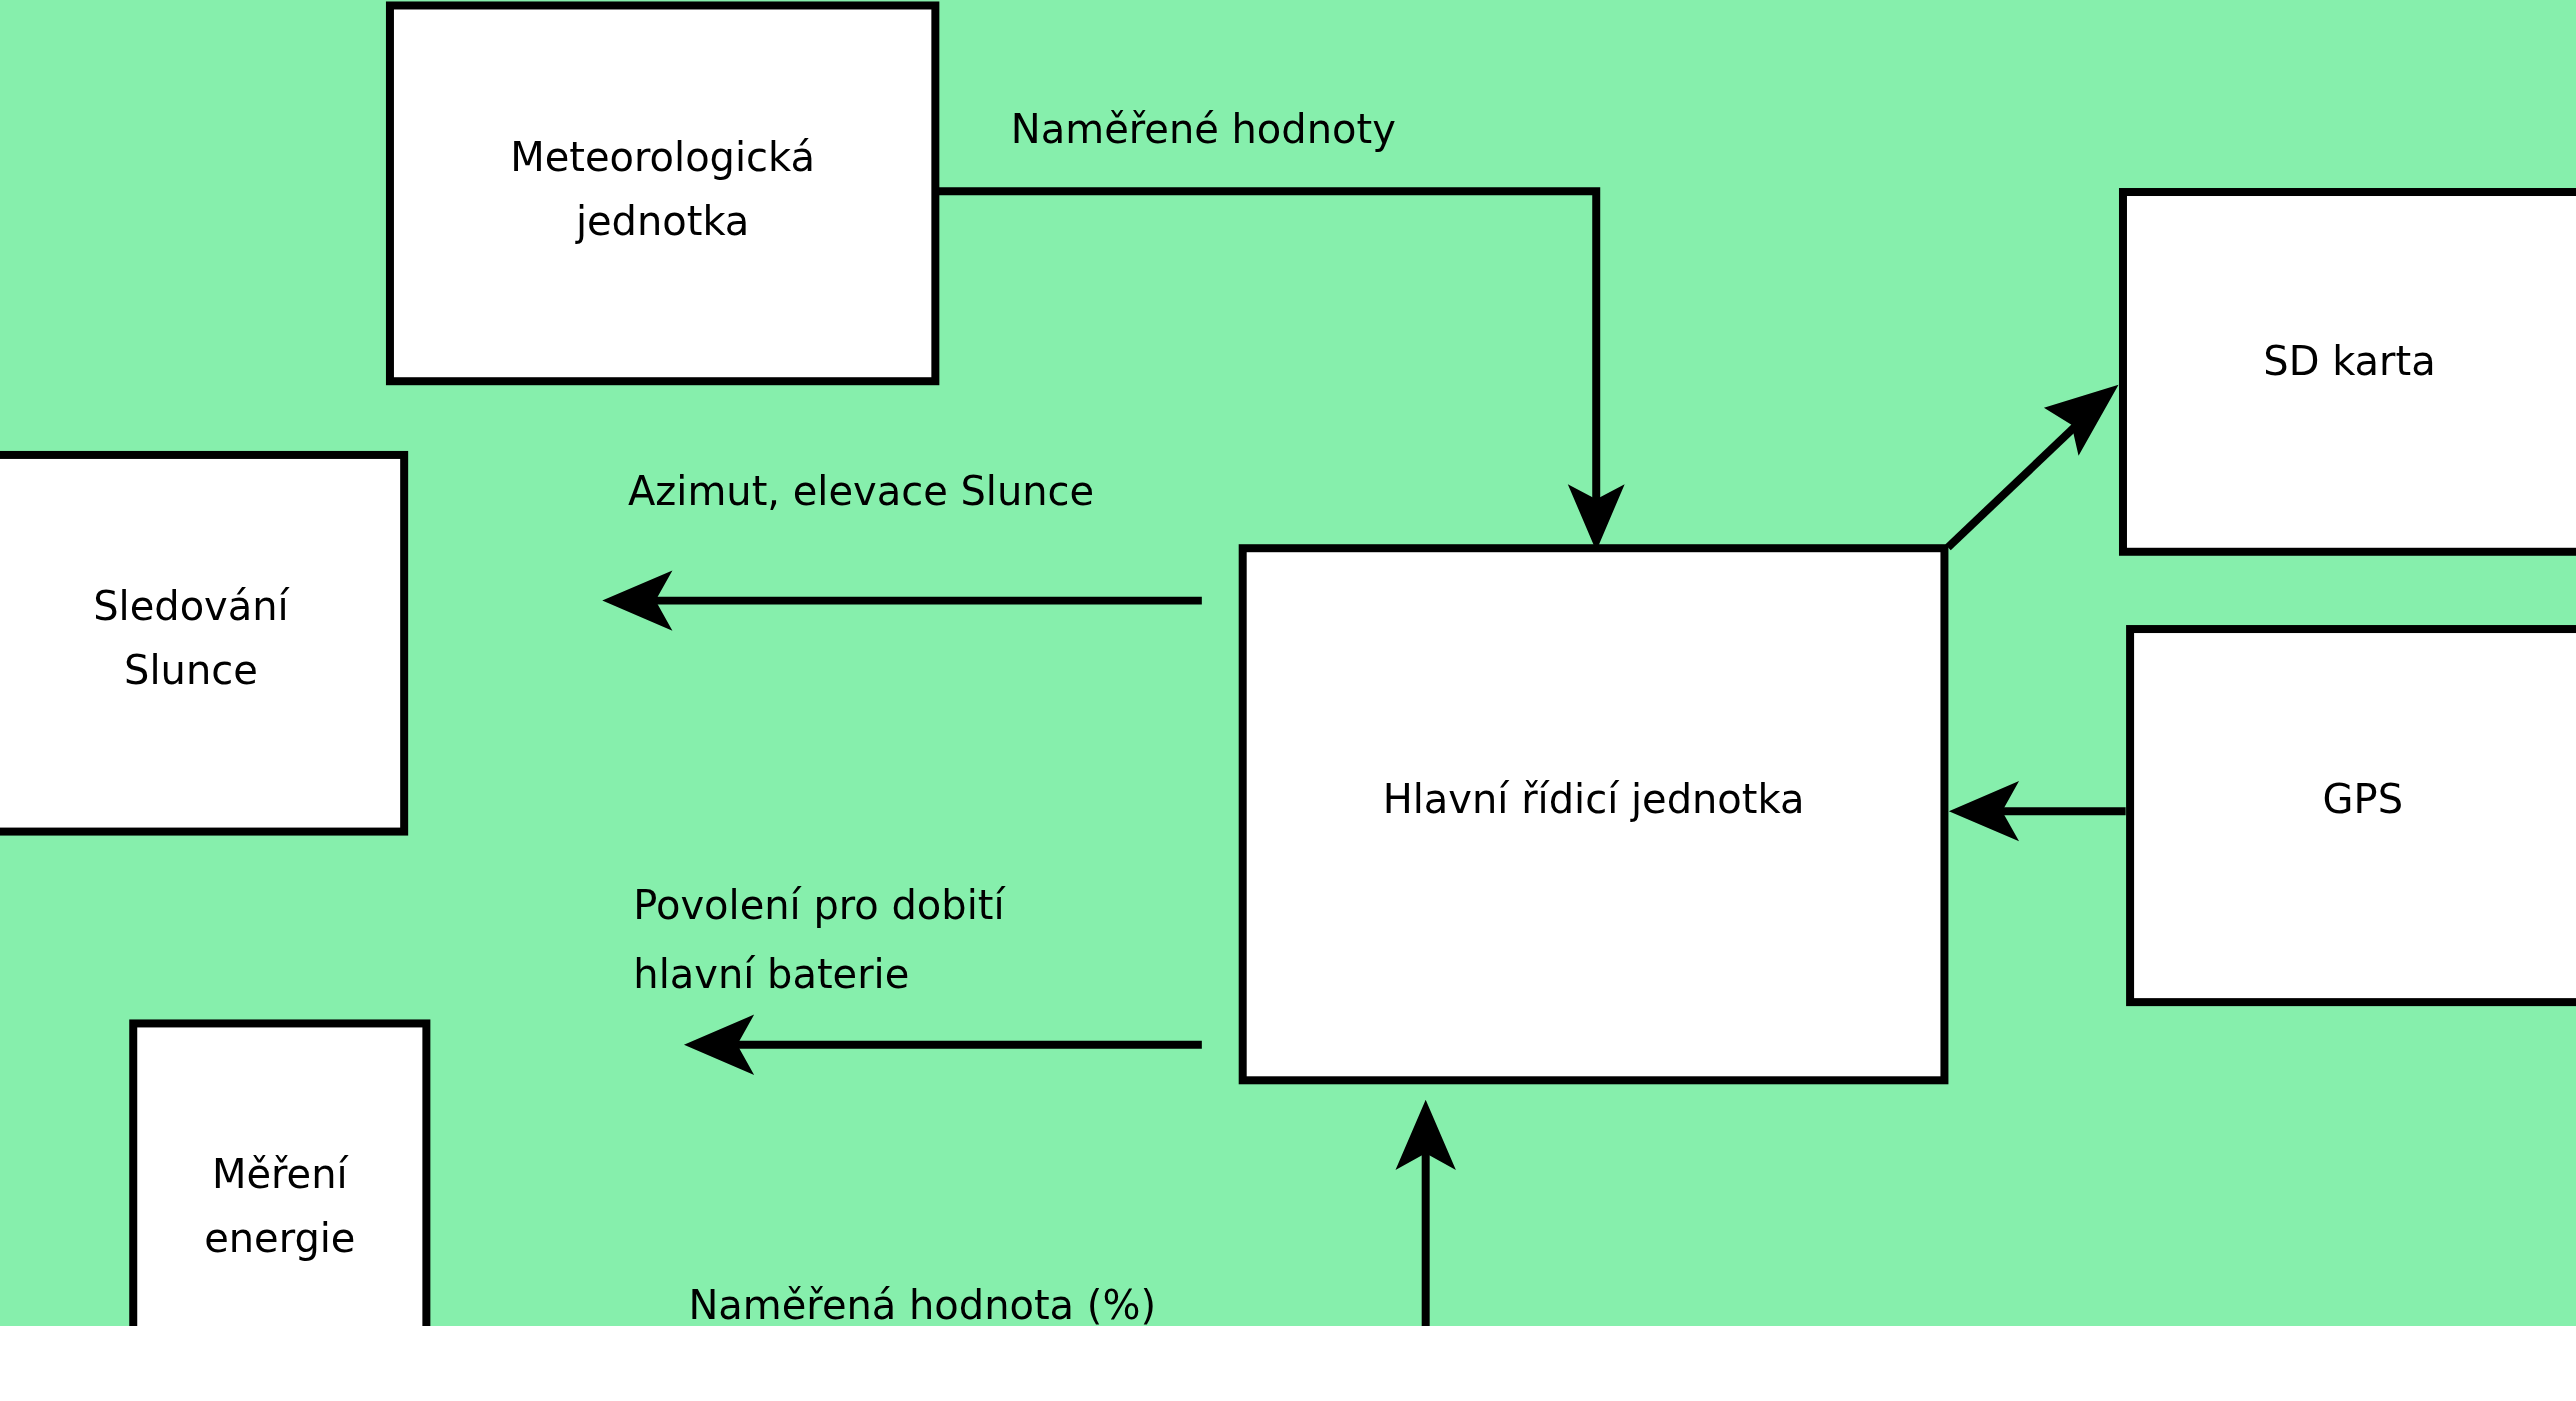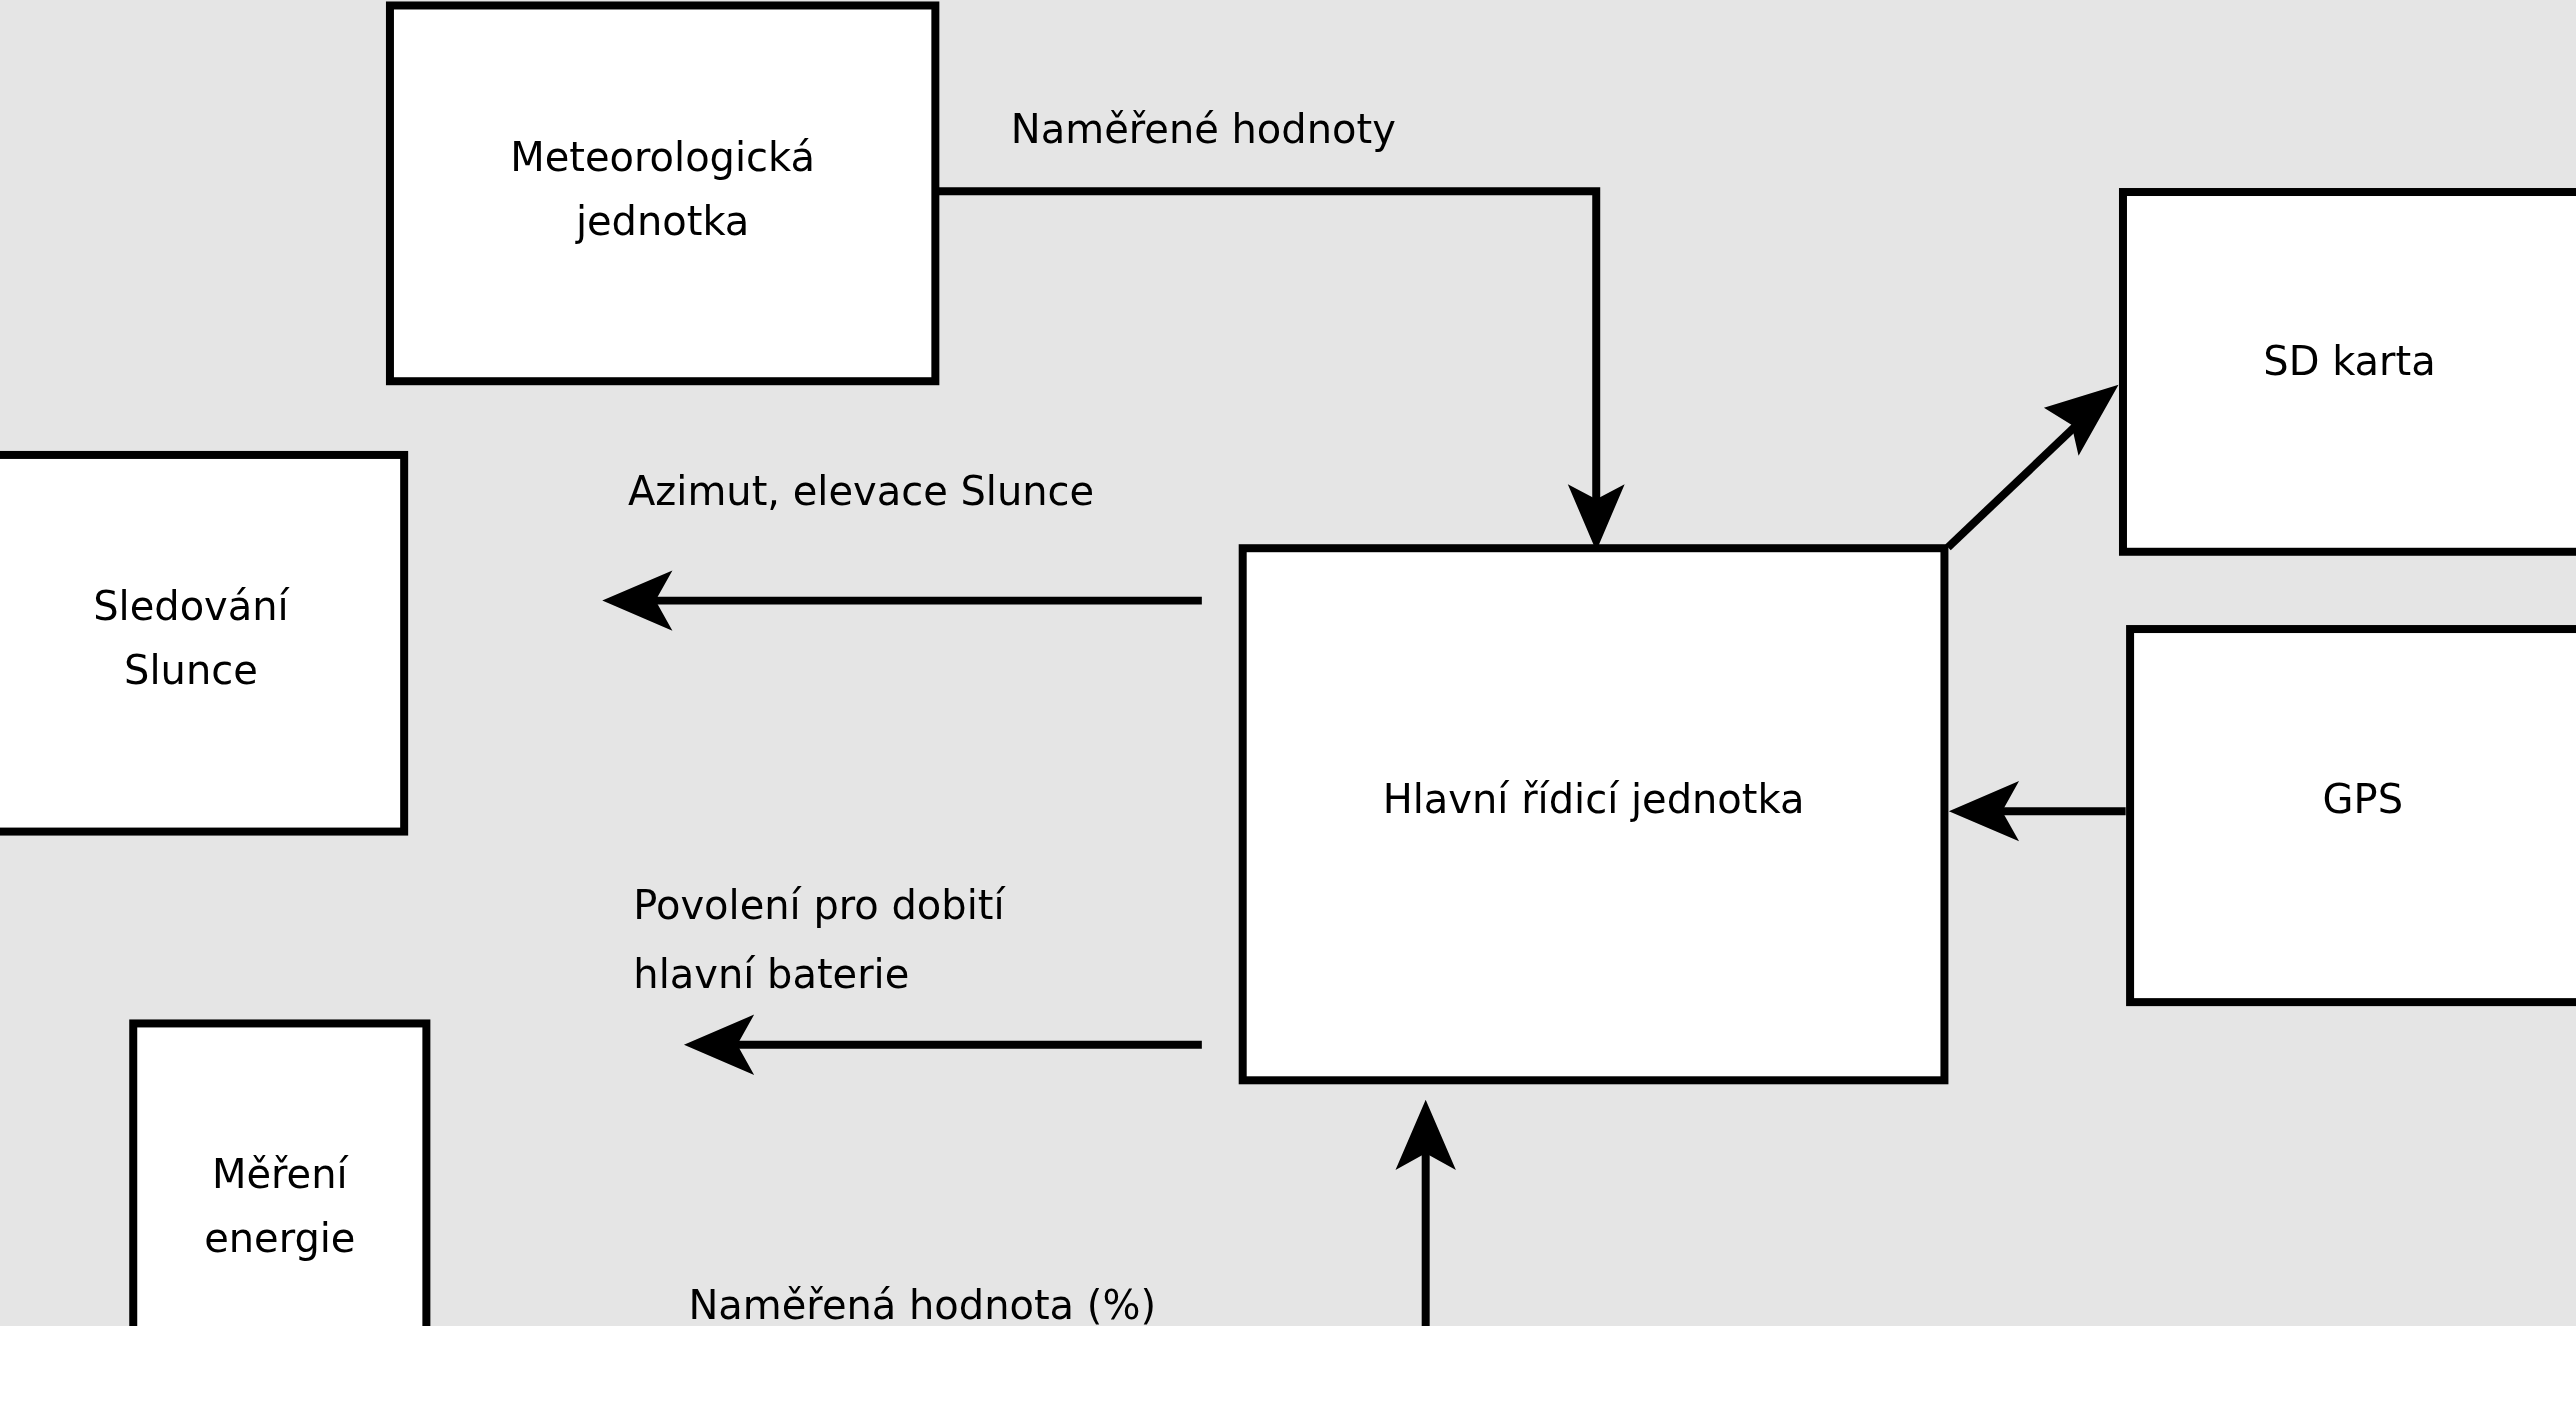--- a/index.html
+++ b/index.html
@@ -4,21 +4,21 @@
 <style>
   html, body {
     margin: 0;
     padding: 0;
     background: #ffffff;
   }
   #diagram-root {
     position: relative;
     width: 2576px;
     height: 1326px;
-    background: #e5e5e5;
+    background: #86efac;
     font-family: "DejaVu Sans", sans-serif;
     overflow: hidden;
   }
   svg.canvas {
     position: absolute;
     left: 0;
     top: 0;
     width: 2576px;
     height: 1402px;
     display: block;

